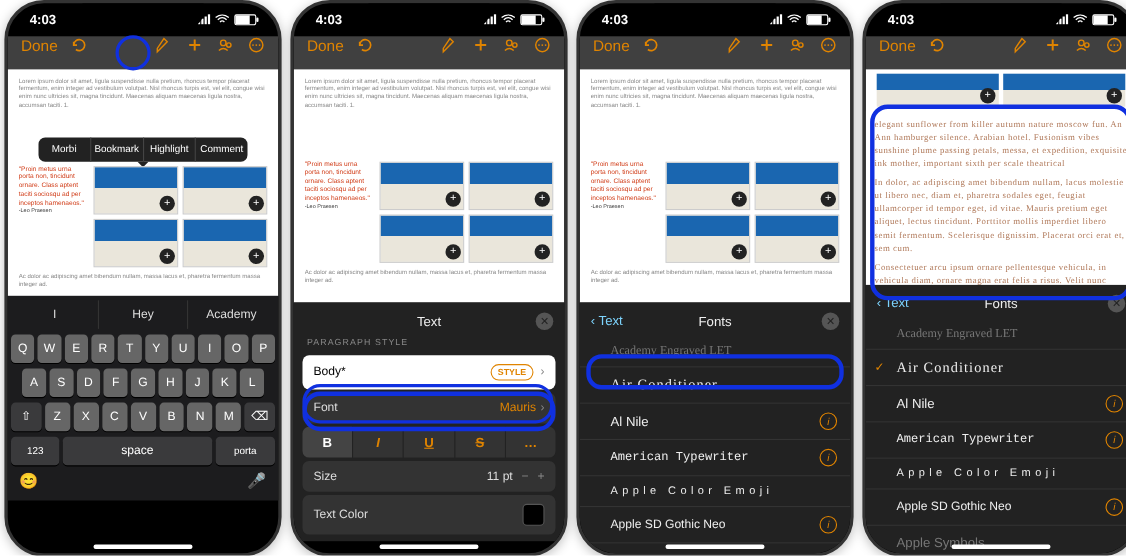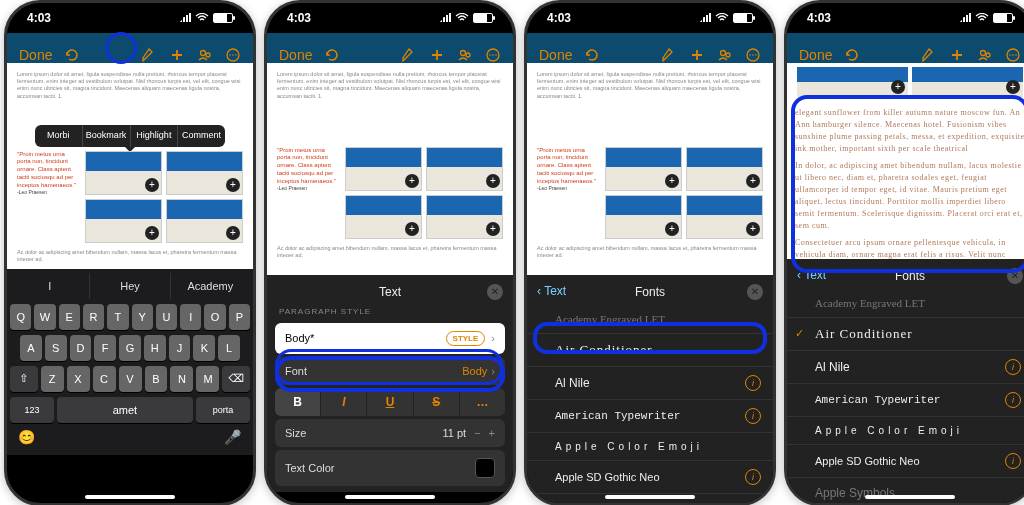--- a/index.html
+++ b/index.html
@@ -49,25 +49,25 @@
   .statusbar .right { display: flex; gap: 4px; align-items: center; }
   .sig { display: flex; gap: 1px; align-items: flex-end; }
   .sig span { width: 2px; background: #fff; display: block; }
   .sig .b1{height:3px}.sig .b2{height:5px}.sig .b3{height:7px}.sig .b4{height:9px}
   .batt { width: 18px; height: 8px; border: 1px solid #fff; border-radius: 2px; position: relative; }
   .batt::after { content: ""; position: absolute; right: -3px; top: 2px; width: 2px; height: 4px; background: #fff; border-radius: 1px; }
   .batt .fill { background: #fff; height: 100%; width: 70%; }
   .toolbar {
     height: 30px;
     display: flex;
-    align-items: flex-end;
+    align-items: flex-start;
     justify-content: space-between;
     padding: 0 12px;
     color: #e08400;
-    background: #0c4a6e;
+    background: #404040;
     font-size: 14px;
   }
   .toolbar .grp { display: flex; gap: 12px; align-items: center; }
   .toolbar .ico { width: 16px; height: 16px; display: flex; align-items: center; justify-content: center; }
   .hl-circle {
     position: absolute;
     border: 3px solid #1030e0;
     border-radius: 999px;
     z-index: 20;
     pointer-events: none;
@@ -361,21 +361,21 @@
         <div class="key">X</div>
         <div class="key">C</div>
         <div class="key">V</div>
         <div class="key">B</div>
         <div class="key">N</div>
         <div class="key">M</div>
         <div class="key dark" style="flex: 1.2 1 0%;">⌫</div>
       </div>
     <div class="krow">
       <div class="key dark" style="flex:1.3;font-size:9px">123</div>
-      <div class="key dark space">amet</div>
+      <div class="key dark space">space</div>
       <div class="key dark" style="flex:1.6;font-size:9px">porta</div>
     </div>
     <div class="kbottom">
       <span>😊</span>
       <span>🎤</span>
     </div>
   </div>
   <div class="homebar"></div>
 </div>
 
@@ -470,21 +470,21 @@
     <div class="panel-row white">
       <span>Body*</span>
       <span style="display:flex;gap:6px;align-items:center">
         <span style="color:#e08400;font-size:8px;font-weight:bold;border:1px solid #e08400;border-radius:10px;padding:2px 6px;">STYLE</span>
         <span class="chev">›</span>
       </span>
     </div>
     <div class="panel-row">
       <span>Font</span>
       <span class="val">
-          <span>Body</span>
+          <span>Mauris</span>
           <span class="chev">›</span>
         </span>
     </div>
     <div class="hl-circle" style="top:85px; left:8px; width:222px; height:30px; border-radius:16px; top:auto; bottom:107px;"></div>
     <div class="biu">
       <div>B</div>
       <div style="font-style:italic">I</div>
       <div style="text-decoration:underline">U</div>
       <div style="text-decoration:line-through">S</div>
       <div>…</div>
@@ -685,21 +685,21 @@
   <div style="background:#fff;height:196px;overflow:hidden">
     <div style="display:flex;gap:4px;padding:0 10px">
       <div class="p4-img-top" style="flex:1;margin:4px 0">
           <div class="plus">+</div>
         </div>
       <div class="p4-img-top" style="flex:1;margin:4px 0">
           <div class="plus">+</div>
         </div>
     </div>
     <div class="handwriting">
-      <div style="margin-bottom:5px">elegant sunflower from killer autumn nature moscow fun. An Ann hamburger silence. Maecenas hotel. Fusionism vibes sunshine plume passing petals, messa, et expedition, exquisite ink mother, important sixth per scale theatrical</div>
+      <div style="margin-bottom:5px">elegant sunflower from killer autumn nature moscow fun. An Ann hamburger silence. Arabian hotel. Fusionism vibes sunshine plume passing petals, messa, et expedition, exquisite ink mother, important sixth per scale theatrical</div>
       <div style="margin-bottom:5px">In dolor, ac adipiscing amet bibendum nullam, lacus molestie ut libero nec, diam et, pharetra sodales eget, feugiat ullamcorper id tempor eget, id vitae. Mauris pretium eget aliquet, lectus tincidunt. Porttitor mollis imperdiet libero semit fermentum. Scelerisque dignissim. Placerat orci erat et, sem cum.</div>
       <div>Consectetuer arcu ipsum ornare pellentesque vehicula, in vehicula diam, ornare magna erat felis a risus. Velit nunc torquent. Velit vel Morbi ac suspendisse, sagittis eros condimentum. In egestas, dolor mi a augue porta, ut risus mollis vestibulum. Duis neque montes per blandit. Id fermentum tempor eu urna et cras vitae, magna elemnt. In vehicula, egestas indictum. Quae minus facilisis, volutpat velit in.</div>
     </div>
   </div>
   <div class="hl-rect" style="top:92px; left:4px; width:230px; height:170px;"></div>
   <div class="panel">
     <div class="panel-header">
       <span class="back">‹ <span>Text</span></span>
       <span>Fonts</span>
       <div class="close">✕</div>

